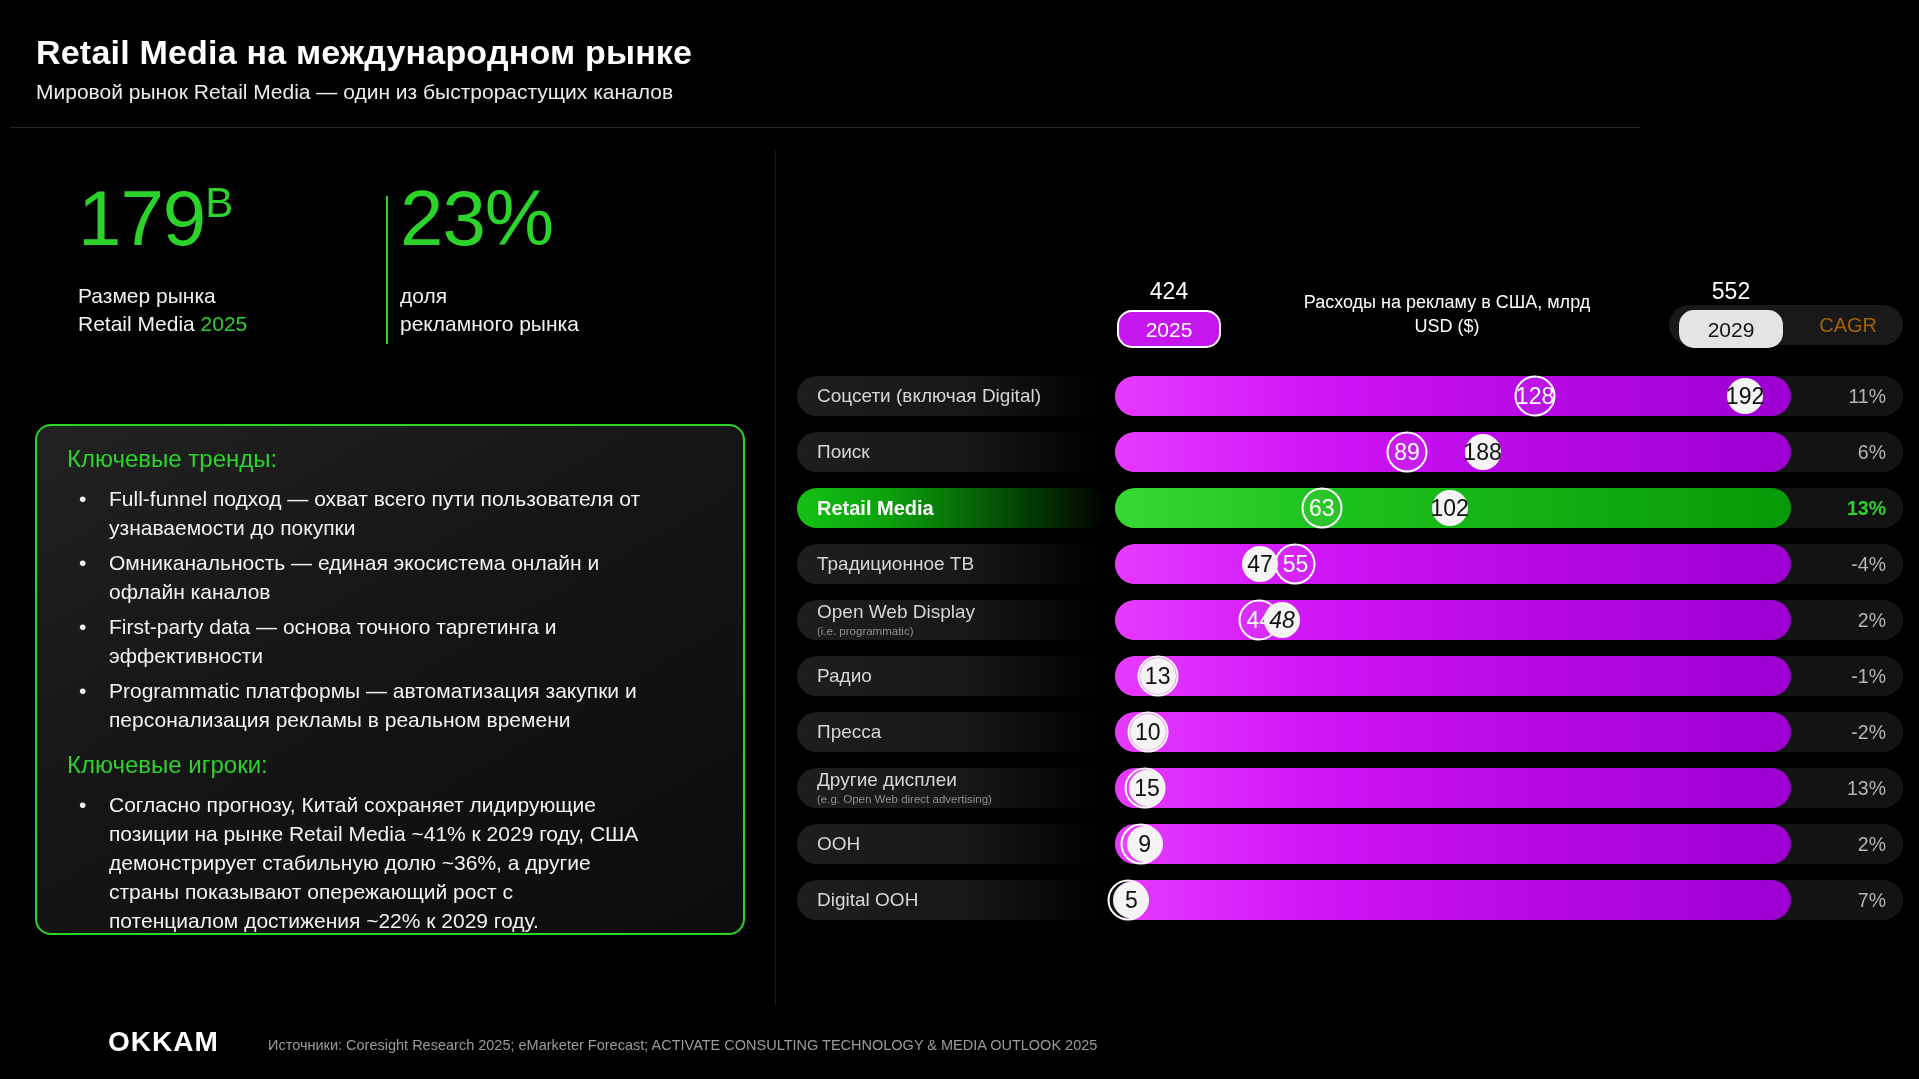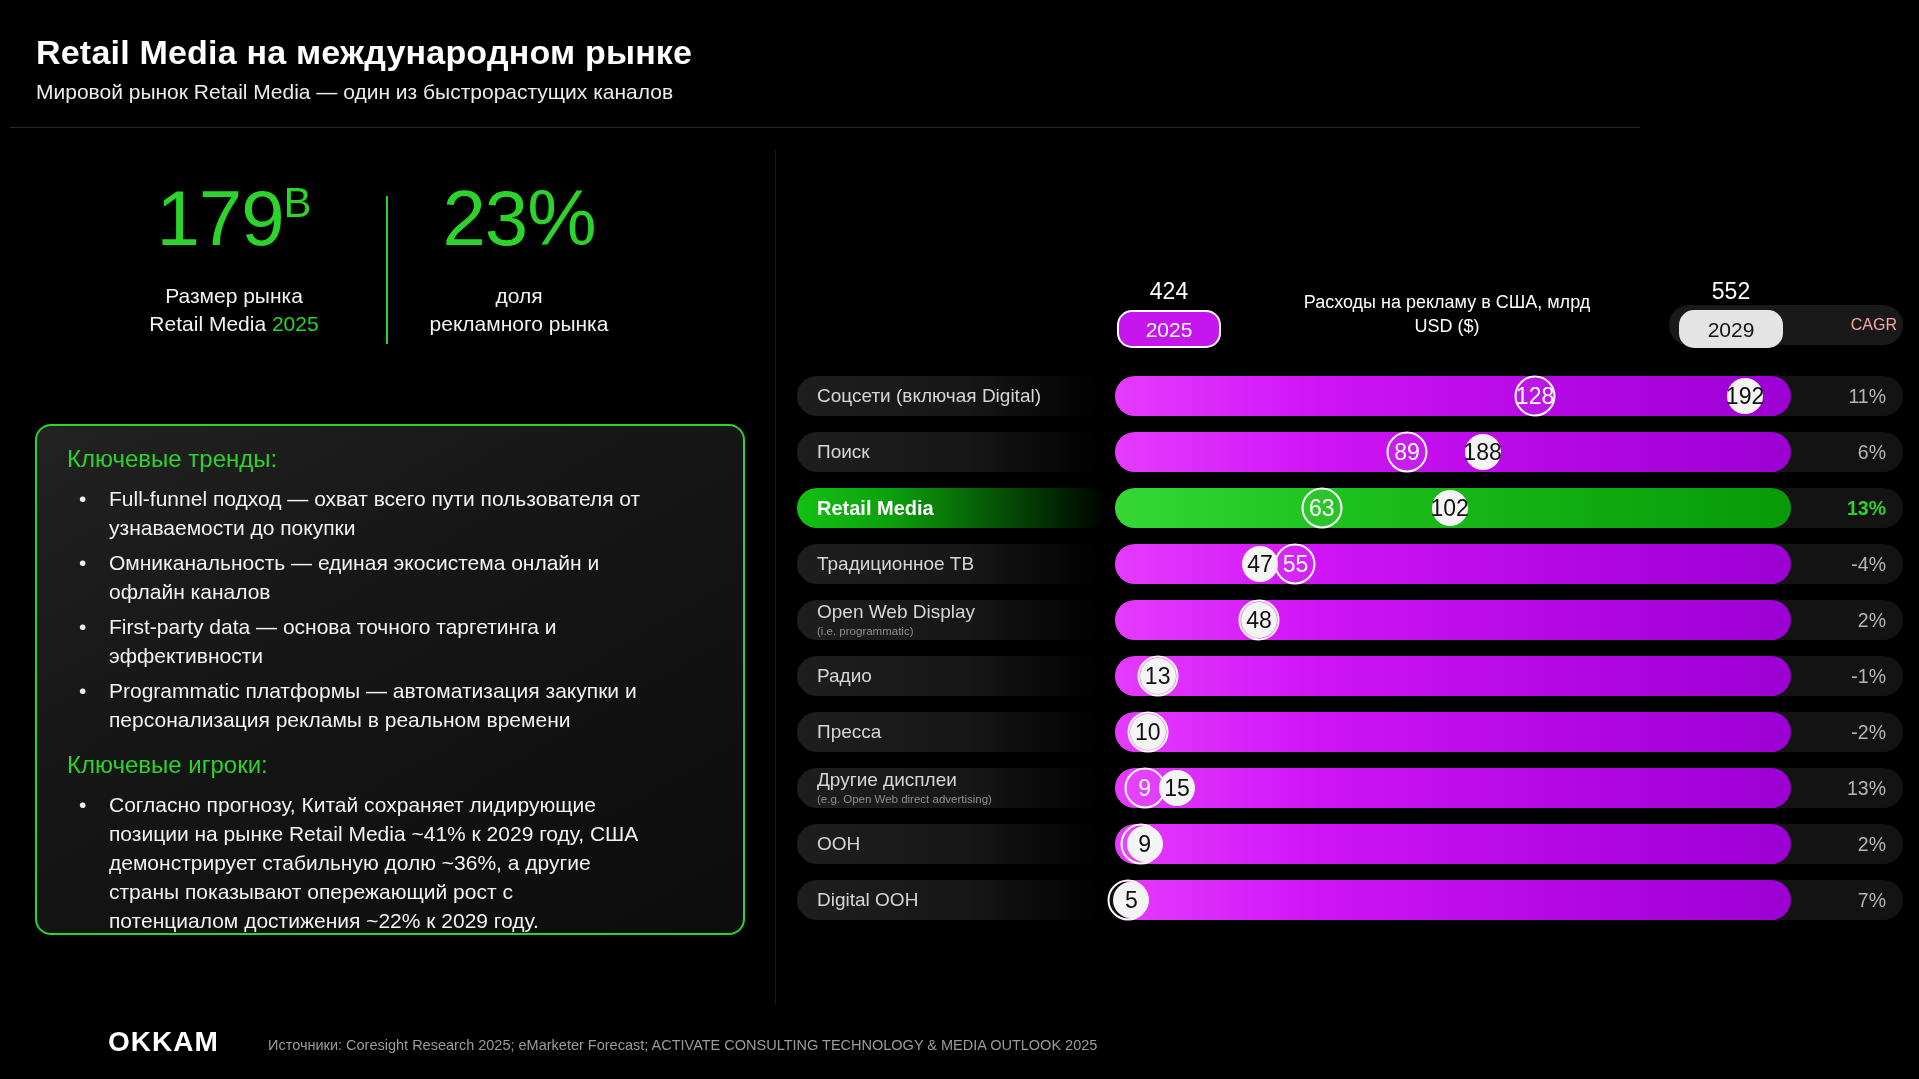--- a/index.html
+++ b/index.html
@@ -6,21 +6,21 @@
   .slide{position:relative;width:1919px;height:1079px;background:#000;overflow:hidden;
          font-family:"Liberation Sans","DejaVu Sans",sans-serif;color:#fff;}
 
   
   .title{position:absolute;left:36px;top:33px;font-size:34px;font-weight:700;color:#fff;letter-spacing:.2px;}
   .subtitle{position:absolute;left:36px;top:80px;font-size:21px;color:#ececec;}
   .header-rule{position:absolute;left:10px;top:127px;width:1630px;height:1px;background:#262626;}
   .v-divider{position:absolute;left:775px;top:150px;height:855px;width:1px;background:#1b1b1b;}
 
   
-  .stat{position:absolute;text-align:center;}
+  .stat{position:absolute;}
   .stat-size{left:78px;top:178px;width:312px;}
   .stat-share{left:400px;top:178px;width:238px;}
   .stat-value{font-size:78px;line-height:1.05;color:var(--green);font-weight:500;letter-spacing:-1px;}
   .stat-value sup{font-size:42px;vertical-align:28px;letter-spacing:0;}
   .stat-label{margin-top:22px;font-size:21px;line-height:1.35;color:#f2f2f2;}
   .stat-label .year{color:var(--green);}
   .stat-divider{position:absolute;left:386px;top:196px;width:2px;height:148px;background:var(--green);}
 
   
   .info-box{position:absolute;left:35px;top:424px;width:710px;height:511px;box-sizing:border-box;
@@ -38,21 +38,21 @@
   .pill-block .pill-num{font-size:23px;color:#fff;margin-bottom:5px;}
   .pill{display:inline-block;min-width:104px;height:38px;line-height:36px;border-radius:15px;
         font-size:21px;box-sizing:border-box;}
   .pill-2025{background:var(--magenta);border:2px solid #fff;color:#fff;}
   .pill-2029{background:#e4e4e4;color:#141414;border:2px solid #e4e4e4;}
   .block-2025{left:372px;}
   .block-2029{left:934px;z-index:2;}
   .axis-note{position:absolute;left:650px;top:20px;transform:translateX(-50%);text-align:center;
              font-size:18px;line-height:24px;color:#fff;white-space:nowrap;}
   .cagr-strip{position:absolute;left:872px;top:35px;width:234px;height:40px;background:#191919;border-radius:20px;}
-  .cagr-head{position:absolute;right:6px;top:0;line-height:40px;font-size:16px;color:#fca5a5;}
+  .cagr-head{position:absolute;right:26px;top:0;line-height:40px;font-size:20px;color:#a16207;}
 
   .rows{position:absolute;left:0;top:106px;width:1106px;}
   .row{display:flex;align-items:center;height:40px;margin-bottom:16px;}
   .row-label{width:311px;height:40px;flex:none;box-sizing:border-box;border-radius:21px;
              display:flex;flex-direction:column;justify-content:center;padding-left:20px;
              background:linear-gradient(90deg,#1e1e1e 0%,#171717 55%,rgba(12,12,12,0) 98%);}
   .row-label .main{font-size:19px;color:#d6d6d6;line-height:1.1;}
   .row-label .sub{font-size:11.5px;color:#8f8f8f;margin-top:2px;line-height:1.1;}
   .row.green .row-label{background:linear-gradient(90deg,#13c113 0%,#0ca00c 30%,#065806 62%,rgba(0,40,0,0) 100%);}
   .row.green .row-label .main{color:#fff;font-weight:700;font-size:20px;}
@@ -199,21 +199,21 @@
   </div>
 
   <div class="row">
     <div class="row-label">
       <div class="main">Open Web Display</div>
       <div class="sub">(i.e. programmatic)</div>
     </div>
     <div class="track">
       <div class="bar"></div>
       <div class="marker ring" style="left: 144.388px;">44</div>
-      <div class="marker dot" style="left: 144px;">48</div>
+      <div class="marker dot" style="left: 167px; font-style: italic;">48</div>
       <div class="cagr-value">2%</div>
     </div>
   </div>
 
   <div class="row">
     <div class="row-label">
       <div class="main">Радио</div>
 
     </div>
     <div class="track">
@@ -238,21 +238,21 @@
   </div>
 
   <div class="row">
     <div class="row-label">
       <div class="main">Другие дисплеи</div>
       <div class="sub">(e.g. Open Web direct advertising)</div>
     </div>
     <div class="track">
       <div class="bar"></div>
       <div class="marker ring" style="left: 29.534px;">9</div>
-      <div class="marker dot" style="left: 62px;">15</div>
+      <div class="marker dot" style="left: 32px;">15</div>
       <div class="cagr-value">13%</div>
     </div>
   </div>
 
   <div class="row">
     <div class="row-label">
       <div class="main">OOH</div>
 
     </div>
     <div class="track">

